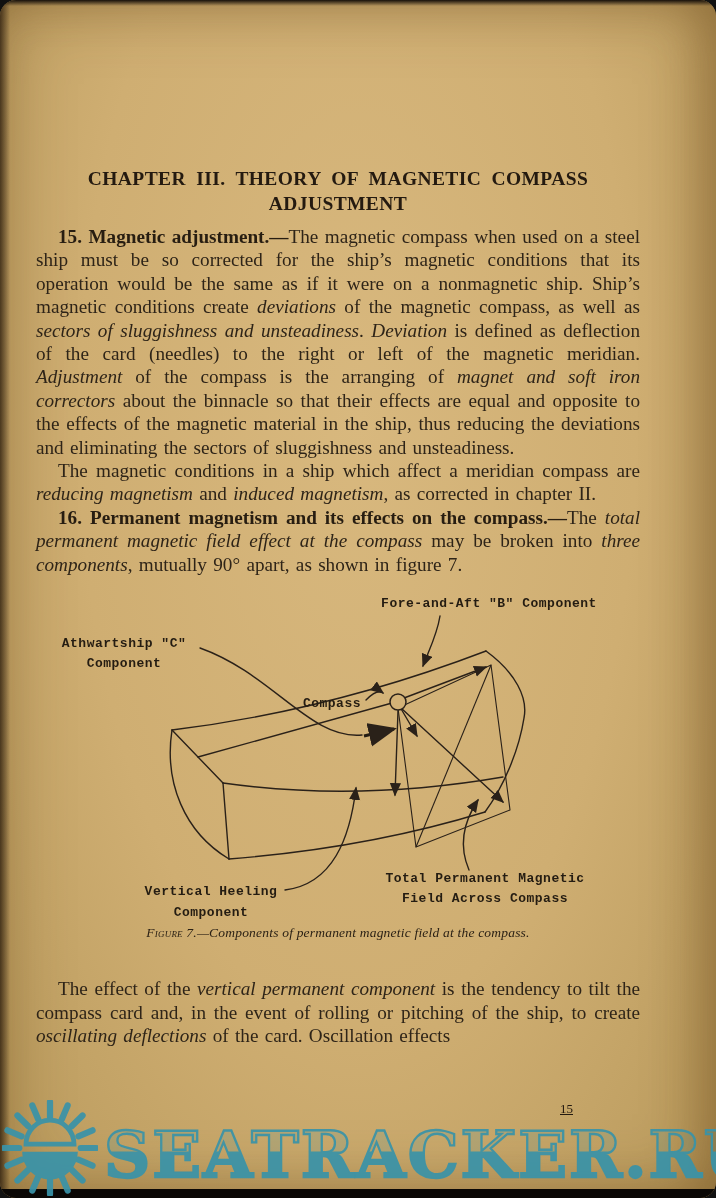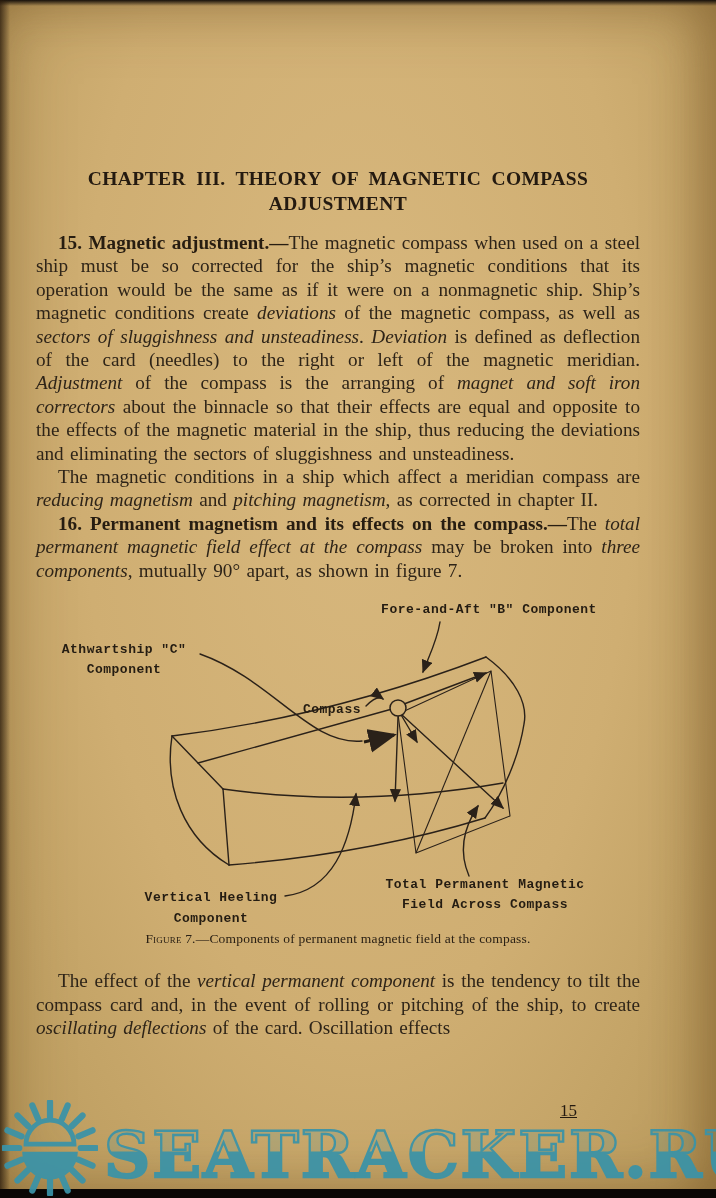--- a/index.html
+++ b/index.html
@@ -1,47 +1,48 @@
 <!DOCTYPE html>
 <html><head>
 <meta charset="utf-8">
 <style>
   html,body{margin:0;padding:0;background:#111;}
   .page{
     position:relative;width:716px;height:1198px;overflow:hidden;
     background:radial-gradient(ellipse at 50% 35%, #d8b87e 0%, #cfae72 55%, #b99a5c 100%);
     box-shadow:inset 0 0 70px rgba(92,62,20,.40), inset -18px 0 45px rgba(118,84,34,.30);
     font-family:"Liberation Serif", serif;
+    border-radius:16px;
   }
   .edge-top{position:absolute;top:0;left:0;right:0;height:6px;
     background:linear-gradient(#17100a,rgba(23,16,10,0));}
   .edge-left{position:absolute;top:0;left:0;bottom:0;width:10px;
     background:linear-gradient(90deg,rgba(40,26,12,.75),rgba(40,26,12,0));}
   .edge-bottom{position:absolute;bottom:0;left:0;right:0;height:9px;background:#0a0705;z-index:1;}
 
   .content{position:absolute;left:36px;top:0;width:604px;color:#2e2418;}
   .heading{margin-top:166px;text-align:center;font-weight:bold;color:#241a10;
     font-size:19.5px;line-height:25px;letter-spacing:.4px;word-spacing:5px;}
-  .bodytext{margin-top:15px;}
+  .bodytext{margin-top:9px;}
   p.para{margin:0;font-size:19.2px;line-height:23.4px;text-align:justify;
     text-indent:22px;word-spacing:1.5px;color:#2e2418;}
   .seg-bold{font-weight:bold;color:#271d11;}
   .seg-italic{font-style:italic;}
 
   .figure-wrap{margin-top:14px;}
   .figure-svg{display:block;margin-left:12px;}
   .fig-label{font-family:"Liberation Mono", monospace;font-weight:bold;
     font-size:13px;fill:#241c12;letter-spacing:.5px;}
   .sketch{stroke:#2a2119;fill:none;stroke-width:1.4;stroke-linecap:round;stroke-linejoin:round;}
   .sketch-thin{stroke:#2a2119;fill:none;stroke-width:1.1;}
   .sketch-heavy{stroke:#241c12;fill:none;stroke-width:3;}
-  .caption{margin-top:3px;text-align:center;font-size:13.5px;color:#2b2115;letter-spacing:.2px;}
+  .caption{margin-top:3px;text-align:center;font-size:13.5px;color:#2b2115;letter-spacing:.2px;font-style:italic;}
   .caption .figno{font-variant:small-caps;}
 
-  .pageno{position:absolute;left:560px;top:1101px;font-size:17px;color:#241a10;z-index:3;text-decoration:underline;}
+  .pageno{position:absolute;left:560px;top:1101px;font-size:13px;color:#241a10;z-index:3;text-decoration:underline;}
 
   .watermark{position:absolute;left:0;bottom:0;width:716px;height:102px;z-index:2;
     display:flex;align-items:flex-end;opacity:.93;pointer-events:none;}
   .wm-sun{flex:0 0 auto;margin:0 0 2px 2px;}
   .wm-text{position:relative;display:inline-block;white-space:nowrap;margin:0 0 0 6px;
     font-family:"DejaVu Serif", serif;font-weight:bold;font-size:64px;line-height:86px;
     letter-spacing:2px;color:rgba(58,147,168,0.16);-webkit-text-stroke:2.3px #3a93a8;}
   .wm-text .wm-solid{position:absolute;left:0;top:0;color:#3a93a8;-webkit-text-stroke:0;
     clip-path:inset(46% 0 0 0);}
 </style>
@@ -53,21 +54,21 @@
   <div class="edge-left"></div>
 
   <div class="content">
     <div class="heading">
       <div>CHAPTER III. THEORY OF MAGNETIC COMPASS</div>
       <div>ADJUSTMENT</div>
     </div>
 
     <div class="bodytext">
         <p class="para"><span class="seg-bold">15. Magnetic adjustment.—</span><span class="seg-normal">The magnetic compass when used on a steel ship must be so corrected for the ship’s magnetic conditions that its operation would be the same as if it were on a nonmagnetic ship.  Ship’s magnetic conditions create </span><span class="seg-italic">deviations</span><span class="seg-normal"> of the magnetic compass, as well as </span><span class="seg-italic">sectors of sluggishness and unsteadiness</span><span class="seg-normal">.  </span><span class="seg-italic">Deviation</span><span class="seg-normal"> is defined as deflection of the card (needles) to the right or left of the magnetic meridian.  </span><span class="seg-italic">Adjustment</span><span class="seg-normal"> of the compass is the arranging of </span><span class="seg-italic">magnet and soft iron correctors</span><span class="seg-normal"> about the binnacle so that their effects are equal and opposite to the effects of the magnetic material in the ship, thus reducing the deviations and eliminating the sectors of sluggishness and unsteadiness.</span></p>
-        <p class="para"><span class="seg-normal">The magnetic conditions in a ship which affect a meridian compass are </span><span class="seg-italic">reducing magnetism</span><span class="seg-normal"> and </span><span class="seg-italic">pitching magnetism</span><span class="seg-normal">, as corrected in chapter II.</span></p>
+        <p class="para"><span class="seg-normal">The magnetic conditions in a ship which affect a meridian compass are </span><span class="seg-italic">reducing magnetism</span><span class="seg-normal"> and </span><span class="seg-italic">induced magnetism</span><span class="seg-normal">, as corrected in chapter II.</span></p>
         <p class="para"><span class="seg-bold">16. Permanent magnetism and its effects on the compass.—</span><span class="seg-normal">The </span><span class="seg-italic">total permanent magnetic field effect at the compass</span><span class="seg-normal"> may be broken into </span><span class="seg-italic">three components</span><span class="seg-normal">, mutually 90° apart, as shown in figure 7.</span></p>
       </div>
 
     <div class="figure-wrap">
       <svg class="figure-svg" width="592" height="332" viewBox="0 0 592 332">
         <defs>
           <marker id="ah" markerWidth="11" markerHeight="9" refX="8.5" refY="4" orient="auto">
             <path d="M0,0 L9.5,4 L0,8 Z" fill="#2a2119"></path>
           </marker>
         </defs>
@@ -114,21 +115,21 @@
         <text class="fig-label" x="163" y="326" text-anchor="middle">Component</text>
         <text class="fig-label" x="437" y="292" text-anchor="middle">Total Permanent Magnetic</text>
         <text class="fig-label" x="437" y="312" text-anchor="middle">Field Across Compass</text>
       </svg>
 
       <div class="caption">
         <span class="figno">Figure 7.</span><span>—Components of permanent magnetic field at the compass.</span>
       </div>
     </div>
 
-    <div class="bodytext" style="margin-top:22px;">
+    <div class="bodytext" style="margin-top:36px;">
         <p class="para"><span class="seg-normal">The effect of the </span><span class="seg-italic">vertical permanent component</span><span class="seg-normal"> is the tendency to tilt the compass card and, in the event of rolling or pitching of the ship, to create </span><span class="seg-italic">oscillating deflections</span><span class="seg-normal"> of the card.  Oscillation effects</span></p>
       </div>
   </div>
 
   <div class="pageno">15</div>
 
   <div class="watermark">
     <svg class="wm-sun" width="96" height="96" viewBox="0 0 100 100">
       <g stroke="#3a93a8" stroke-width="6.5" stroke-linecap="round">
         <line x1="50" y1="18" x2="50" y2="2"></line>

